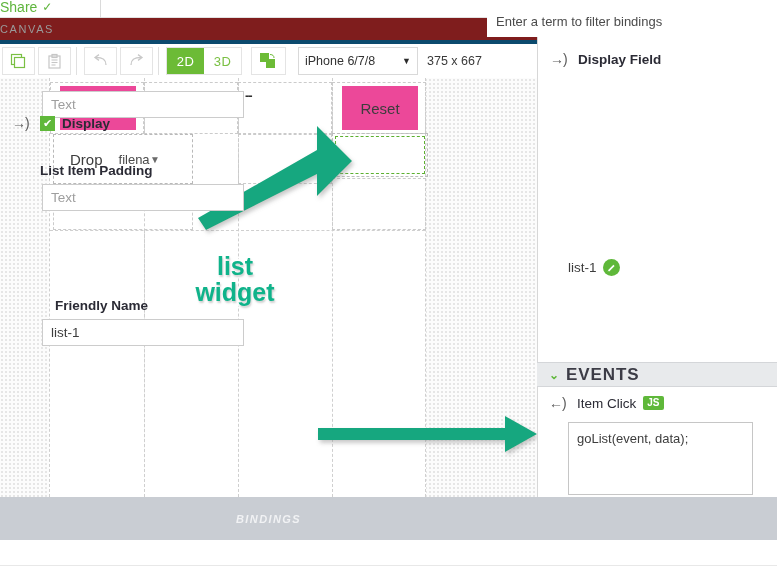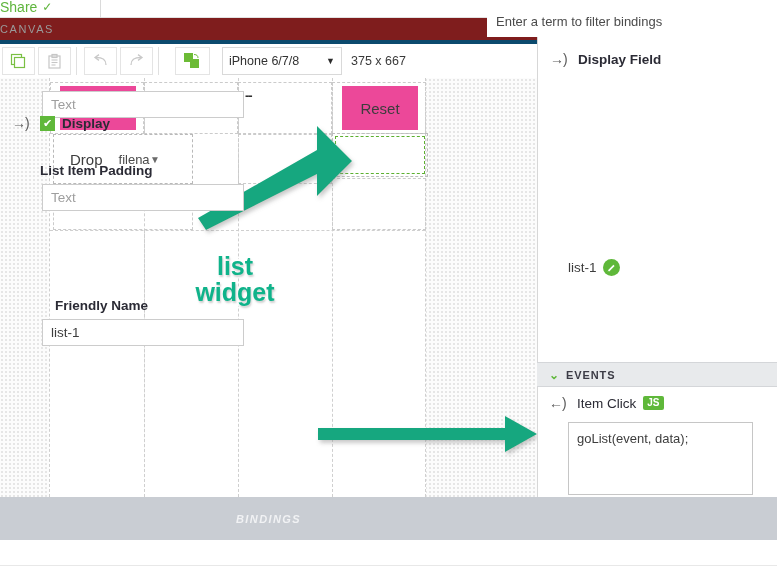--- a/index.html
+++ b/index.html
@@ -389,21 +389,21 @@
     background: #e8eaec;
     display: flex;
     align-items: center;
     gap: 7px;
     padding-left: 12px;
     border-top: 1px solid #d4d6d9;
     border-bottom: 1px solid #d4d6d9;
   }
   .events-chev { font-size: 12px; color: #5fb83a; font-weight: 700; }
   .events-title {
-    font-size: 11px;
+    font-size: 17px;
     letter-spacing: 0.9px;
     color: #3c3c46;
     font-weight: 700;
   }
 
   .js-badge {
     background: #5fb83a;
     color: #ffffff;
     font-size: 10px;
     font-weight: 700;
@@ -464,20 +464,24 @@
       </svg>
     </div>
     <div class="tb-btn">
       <svg width="19" height="14" viewBox="0 0 19 14">
         <path d="M4 11 C4 5 8 3.5 14 3.5" fill="none" stroke="#c9c9c9" stroke-width="1.3"></path>
         <path d="M11 0.6 L15 3.5 L11 6.4" fill="none" stroke="#c9c9c9" stroke-width="1.3"></path>
       </svg>
     </div>
     <div class="tb-divider"></div>
 
+    <div class="seg">
+      <div class="seg-item active">2D</div>
+      <div class="seg-item">3D</div>
+    </div>
 
     <div class="tb-gap"></div>
 
     <div class="tb-btn tb-btn-img">
       <svg width="19" height="18" viewBox="0 0 19 18">
         <rect x="1" y="1" width="9" height="9" fill="#6cbb36"></rect>
         <rect x="7" y="7" width="9" height="9" fill="#6cbb36"></rect>
         <path d="M10 1 L16 1 L16 7 Z" fill="#ffffff"></path>
         <path d="M11 2.5 C14 2.5 15 4 15 6" fill="none" stroke="#6cbb36" stroke-width="1"></path>
       </svg>

